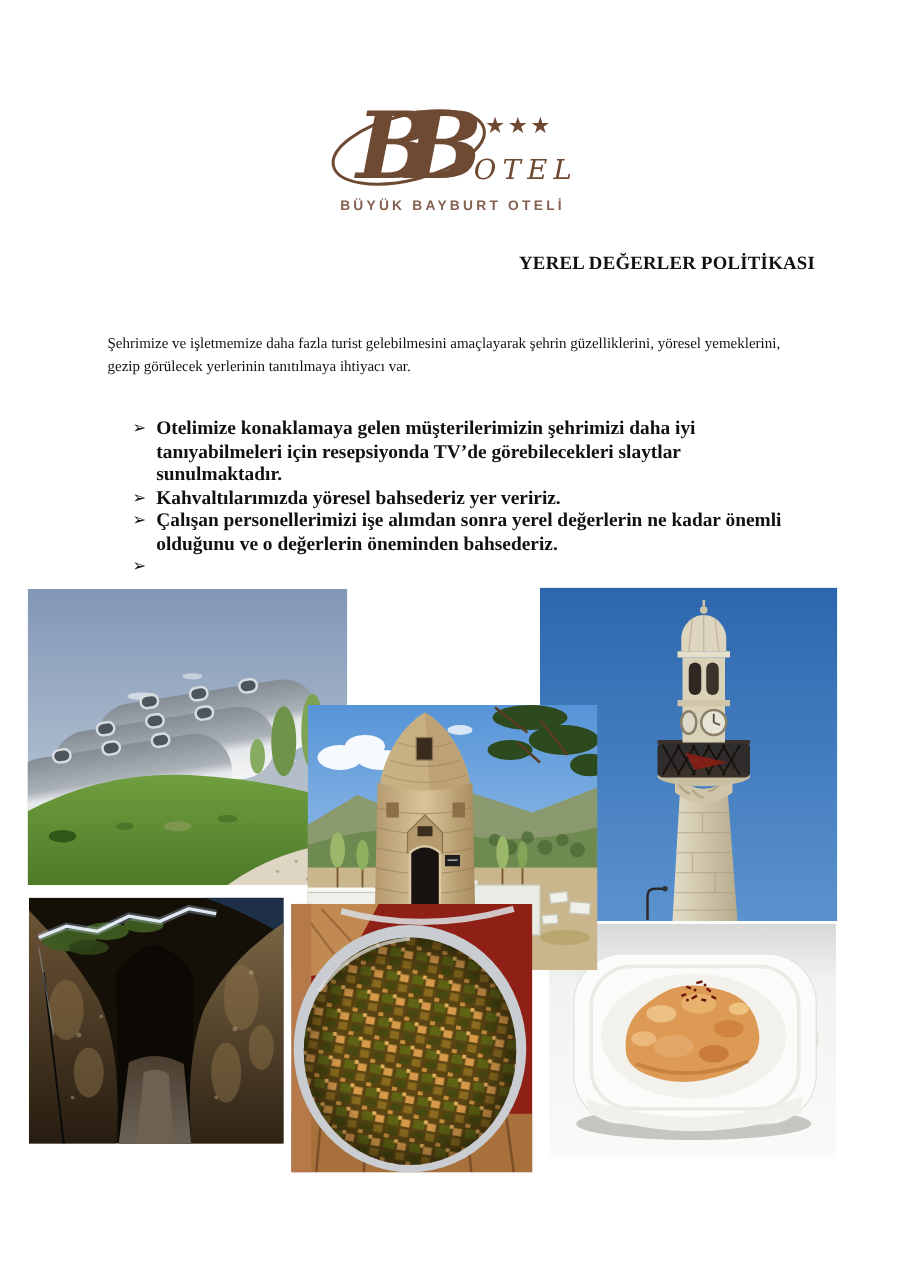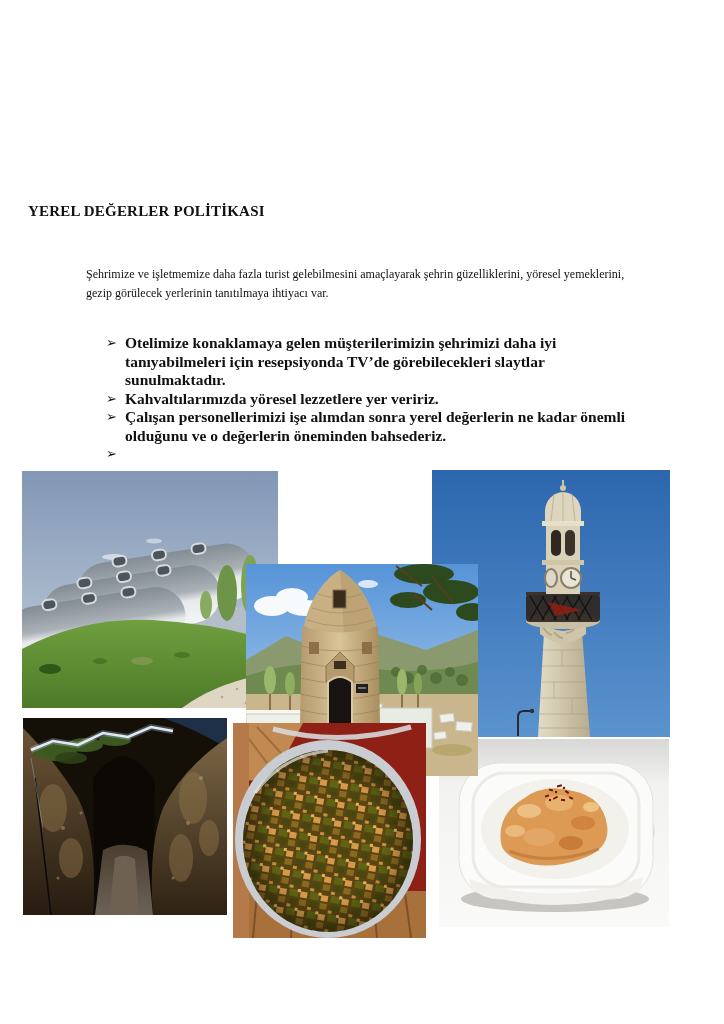--- a/index.html
+++ b/index.html
@@ -4,22 +4,22 @@
 <style>
   html,body{margin:0;padding:0;background:#ffffff;}
   .page{position:relative;width:724px;height:1024px;background:#ffffff;overflow:hidden;
         font-family:"Liberation Serif", serif;color:#111;}
   
   .logo-wrap{position:absolute;top:76px;left:0;width:724px;text-align:center;}
   .logo-svg{display:block;margin:0 auto;}
   .logo-caption{margin-top:3px;font-family:"Liberation Sans", sans-serif;font-size:11px;
                 letter-spacing:2.6px;color:#83604F;font-weight:bold;}
   
-  .doc-title{position:absolute;top:203px;left:0;width:652px;text-align:left;
-             font-size:15px;font-weight:bold;letter-spacing:.2px;padding-left:28px;}
+  .doc-title{position:absolute;top:203px;left:0;width:652px;text-align:right;
+             font-size:15px;font-weight:bold;letter-spacing:.2px;}
   .intro{position:absolute;top:265px;left:86px;width:556px;font-size:12px;line-height:19px;
          white-space:pre-wrap;}
   .bullets{position:absolute;top:334px;left:106px;width:532px;list-style:none;margin:0;padding:0;}
   .bullets li{position:relative;padding-left:19px;font-size:15.5px;line-height:18.5px;}
   .bullets .marker{position:absolute;left:0;top:0;font-size:13px;line-height:18.5px;
                    font-family:"DejaVu Sans", sans-serif;}
   .bullets .btext{white-space:pre-wrap;font-weight:bold;}
   
   .photo{position:absolute;overflow:hidden;}
   .photo svg{display:block;width:100%;height:100%;}
@@ -28,33 +28,42 @@
   #ph-kumbet{left:246px;top:524px;width:232px;height:212px;z-index:2;margin-top:40px;}
   #ph-cave{left:23px;top:718px;width:204px;height:197px;z-index:1;}
   #ph-tray{left:233px;top:723px;width:193px;height:215px;z-index:3;}
   #ph-plate{left:439px;top:739px;width:230px;height:188px;z-index:1;}
 </style>
 </head>
 <body>
 
 <div class="page">
 
+  <div class="logo-wrap">
+    <svg class="logo-svg" width="210" height="80" viewBox="0 0 210 80">
+      <ellipse cx="70" cy="42" rx="62" ry="26" fill="none" stroke="#6F4A33" stroke-width="2.4" transform="rotate(-14 70 42)"></ellipse>
+      <text x="28" y="66" font-family="DejaVu Serif, serif" font-style="italic" font-weight="bold" font-size="74" letter-spacing="-24" fill="#6F4A33">BB</text>
+      <text x="131" y="30" font-family="DejaVu Sans, sans-serif" font-size="18" letter-spacing="2" fill="#6F4A33">★★★</text>
+      <text x="122" y="67" font-family="DejaVu Serif, serif" font-style="italic" font-size="22" letter-spacing="5" fill="#6F4A33">OTEL</text>
+    </svg>
+    <div class="logo-caption">BÜYÜK BAYBURT OTELİ</div>
+  </div>
 
   <div class="doc-title">YEREL DEĞERLER POLİTİKASI</div>
 
   <div class="intro">Şehrimize ve işletmemize daha fazla turist gelebilmesini amaçlayarak şehrin güzelliklerini, yöresel yemeklerini, gezip görülecek yerlerinin tanıtılmaya ihtiyacı var.</div>
 
   <ul class="bullets">
     <li>
       <span class="marker">➢</span>
       <span class="btext">Otelimize konaklamaya gelen müşterilerimizin şehrimizi daha iyi tanıyabilmeleri için resepsiyonda TV’de görebilecekleri slaytlar sunulmaktadır.</span>
     </li>
     <li>
       <span class="marker">➢</span>
-      <span class="btext">Kahvaltılarımızda yöresel lezzetlere yer veririz.</span>
+      <span class="btext">Kahvaltılarımızda yöresel bahsederiz yer veririz.</span>
     </li>
     <li>
       <span class="marker">➢</span>
       <span class="btext">Çalışan personellerimizi işe alımdan sonra yerel değerlerin ne kadar önemli olduğunu ve o değerlerin öneminden bahsederiz.</span>
     </li>
     <li>
       <span class="marker">➢</span>
     </li>
   </ul>
 

